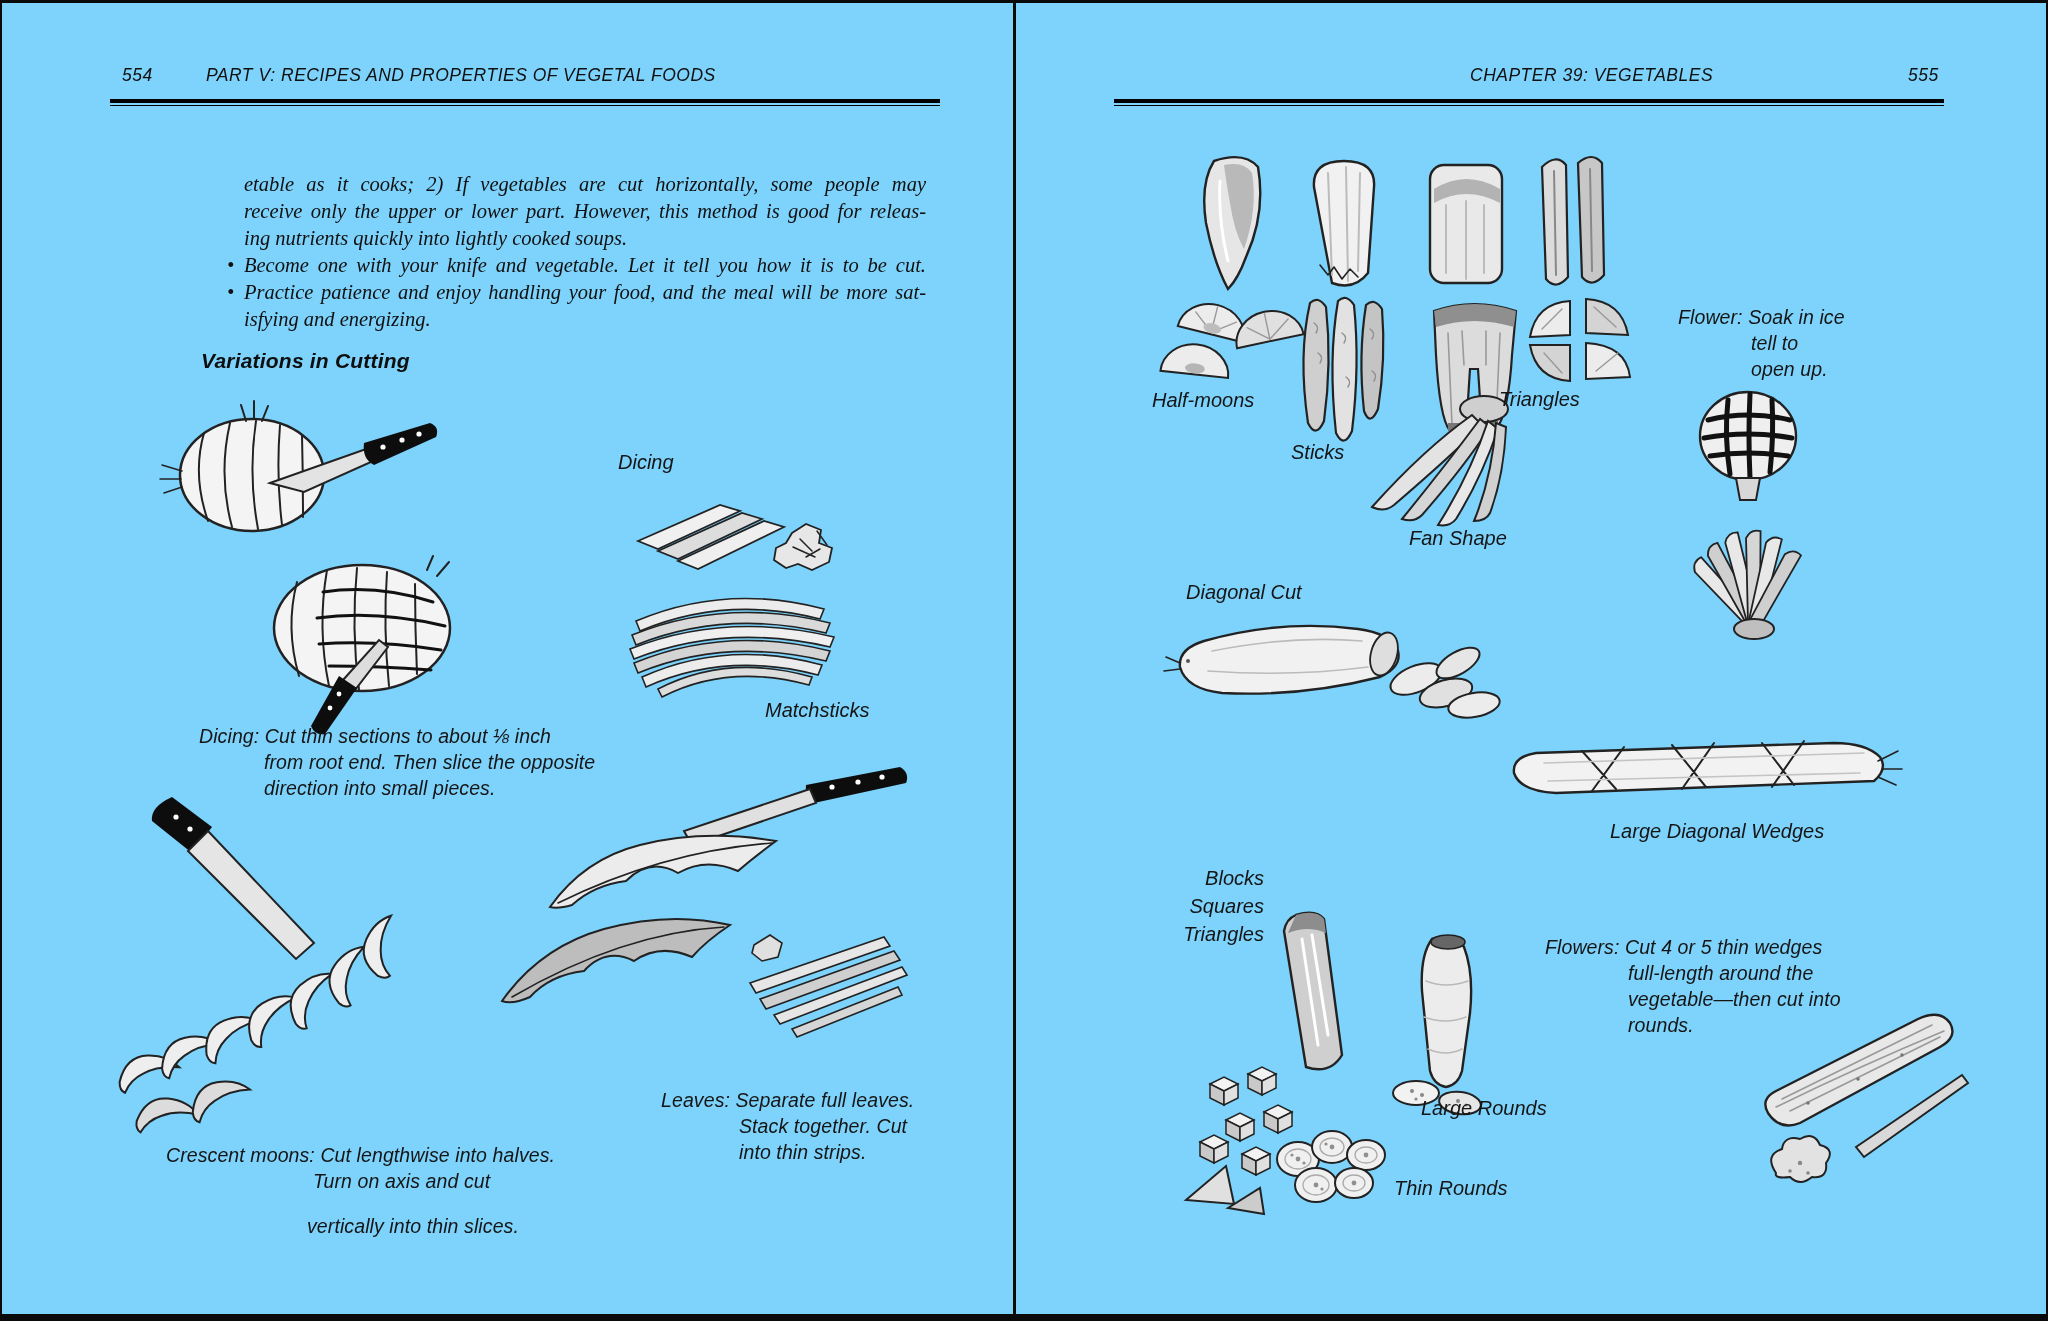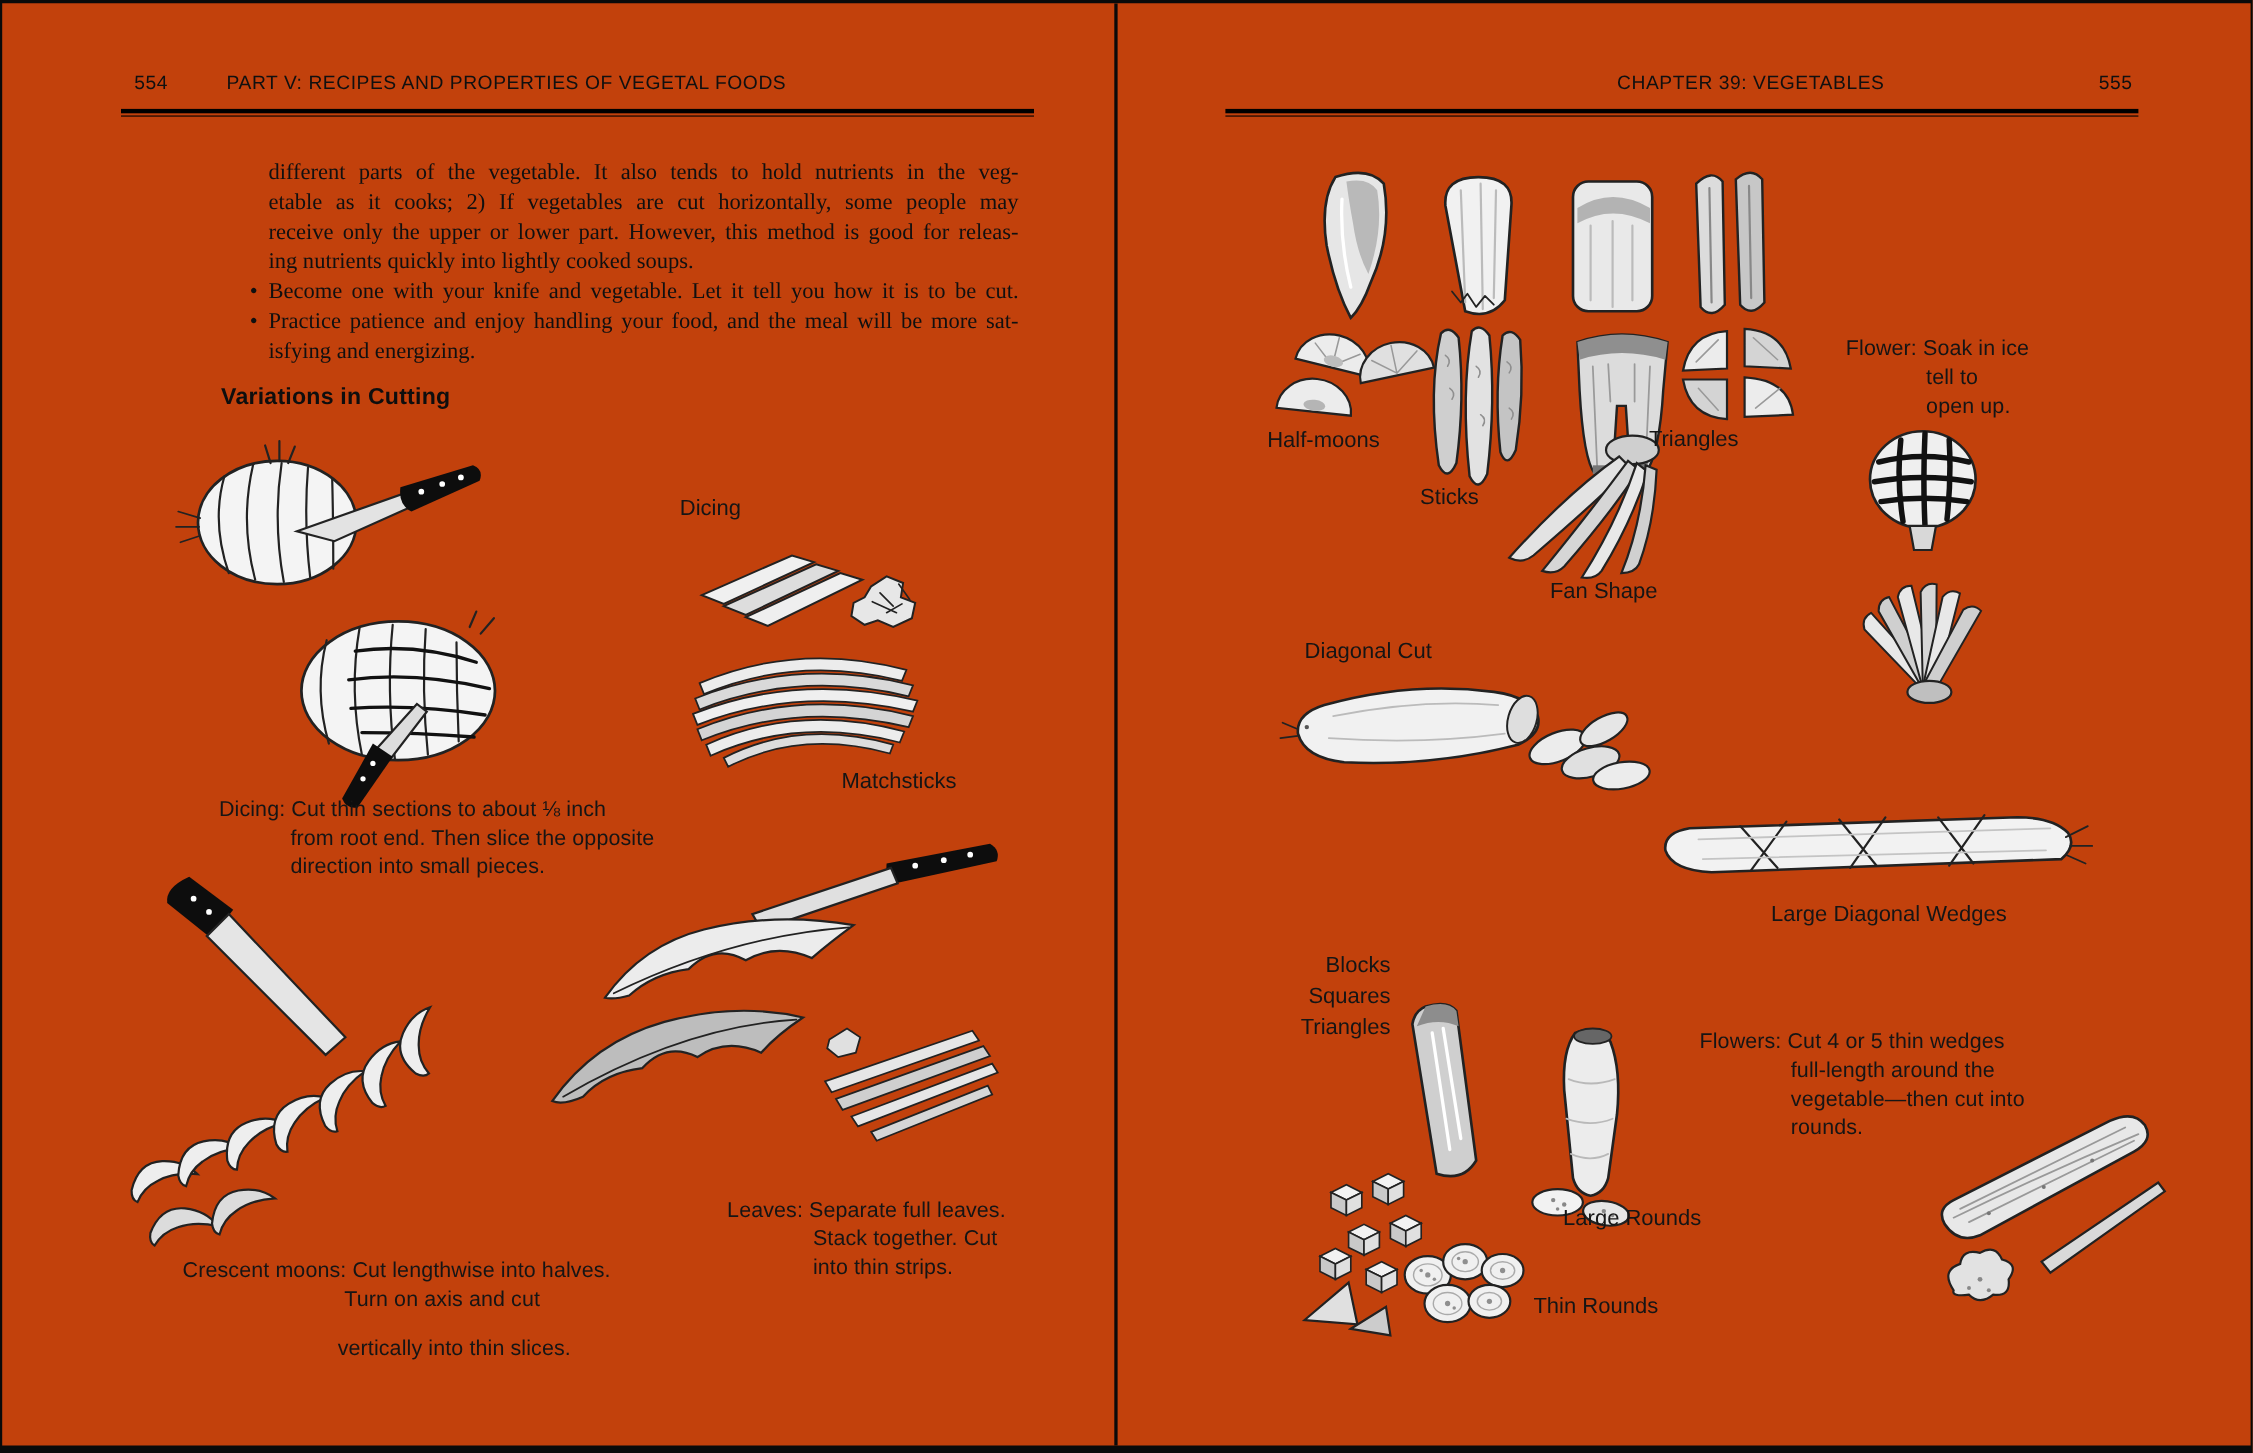--- a/index.html
+++ b/index.html
@@ -1,21 +1,22 @@
 <!DOCTYPE html>
 <html><head>
 <meta charset="utf-8">
 <style>
   html,body { margin:0; padding:0; background:#777; }
   .spread {
-    position:relative; width:2048px; height:1321px; background:#c2410c;
+    position:relative; width:2048px; height:1321px; background:#7dd3fc;
     font-family:"Liberation Sans", sans-serif; color:#141414; overflow:hidden;
     border-top:3px solid #0a0a0a; border-bottom:7px solid #0a0a0a;
     border-left:2px solid #0a0a0a; border-right:2px solid #0a0a0a;
     box-sizing:border-box;
+    font-style:italic;
   }
   .abs { position:absolute; }
   .divider { left:1011px; top:0; width:3px; height:1321px; background:#0a0a0a; }
   .hdr { font-size:17.5px; letter-spacing:.5px; color:#101010; white-space:nowrap; }
   .rule { height:2px; border-top:4px solid #000; border-bottom:1.5px solid #000; }
   .serif { font-family:"Liberation Serif", serif; font-size:20.5px; line-height:27px; color:#101010; white-space:nowrap; }
   .col { width:682px; }
   .j { white-space:normal; text-align:justify; text-align-last:justify; }
   .heading { font-size:21px; font-weight:bold; letter-spacing:.2px; color:#0e0e0e; }
   .lbl { font-size:20px; color:#151515; white-space:nowrap; }
@@ -26,21 +27,20 @@
 </head>
 <body>
 
 <div class="spread">
   <div class="abs divider"></div>
 
   <div class="abs hdr" style="left:120px; top:62px;">554</div>
   <div class="abs hdr" style="left:204px; top:62px;">PART V: RECIPES AND PROPERTIES OF VEGETAL FOODS</div>
   <div class="abs rule" style="left:108px; top:96px; width:830px;"></div>
 
-  <div class="abs serif col j" style="left:242px; top:141px;">different parts of the vegetable. It also tends to hold nutrients in the veg-</div>
   <div class="abs serif col j" style="left:242px; top:168px;">etable as it cooks; 2) If vegetables are cut horizontally, some people may</div>
   <div class="abs serif col j" style="left:242px; top:195px;">receive only the upper or lower part. However, this method is good for releas-</div>
   <div class="abs serif" style="left:242px; top:222px;">ing nutrients quickly into lightly cooked soups.</div>
 
   <div class="abs serif" style="left:225px; top:249px;">•</div>
   <div class="abs serif col j" style="left:242px; top:249px;">Become one with your knife and vegetable. Let it tell you how it is to be cut.</div>
   <div class="abs serif" style="left:225px; top:276px;">•</div>
   <div class="abs serif col j" style="left:242px; top:276px;">Practice patience and enjoy handling your food, and the meal will be more sat-</div>
   <div class="abs serif" style="left:242px; top:303px;">isfying and energizing.</div>
 

